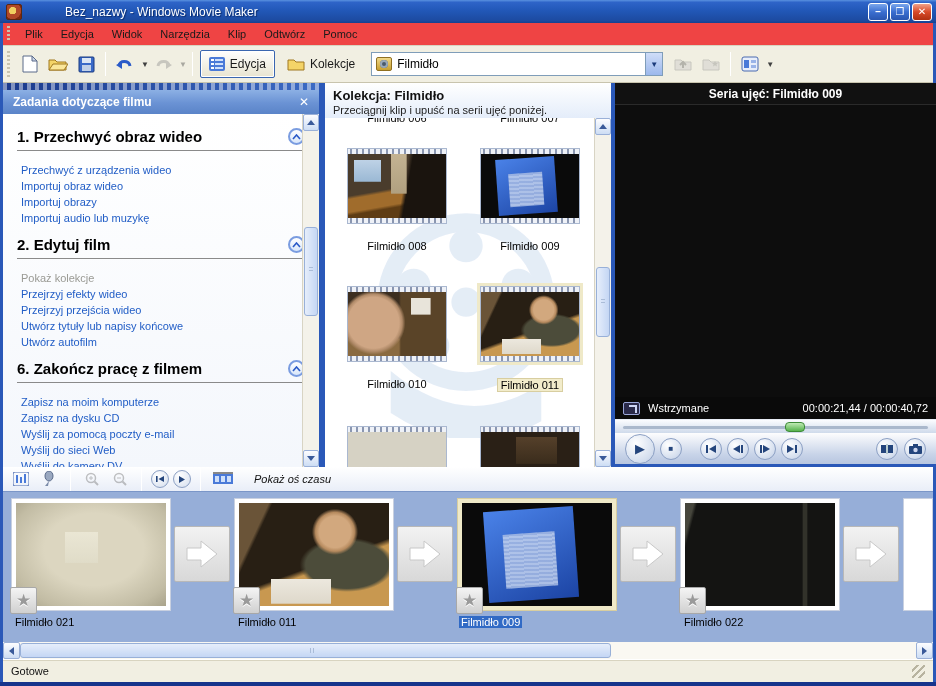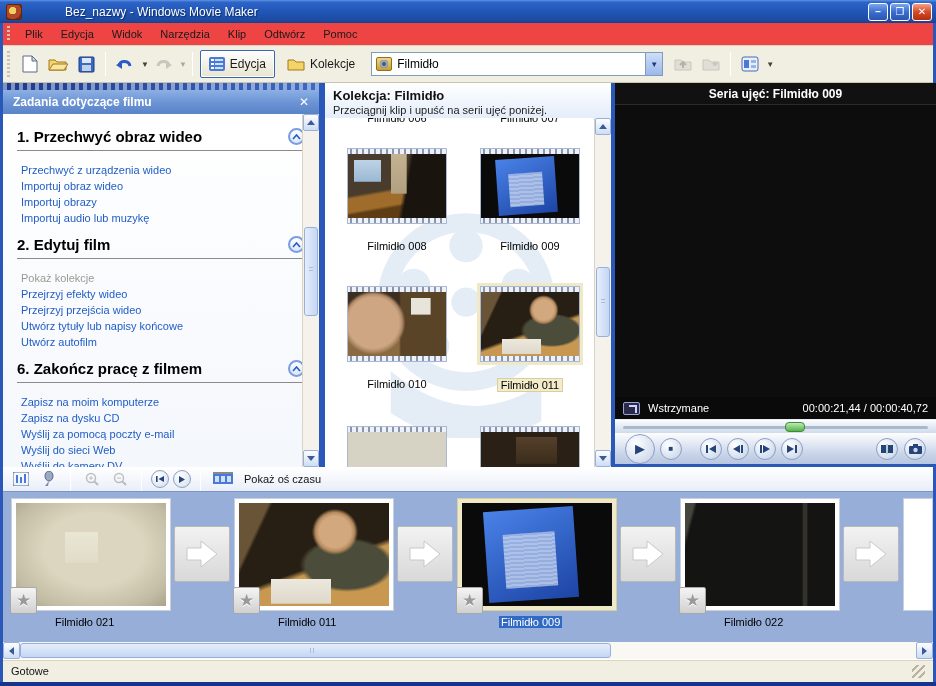--- a/index.html
+++ b/index.html
@@ -149,32 +149,32 @@
   .pbtn { border-radius:50%; background:radial-gradient(circle at 35% 30%, #ffffff, #d4deee 70%, #b8c6e0); border:1px solid #8ca0c4;
     display:flex; align-items:center; justify-content:center; color:#24457c; }
   .pbtn.play { width:30px; height:30px; font-size:13px; }
   .pbtn.small { width:22px; height:22px; font-size:8px; }
   .pbtn svg { display:block; }
   .pv-right { margin-left:auto; display:flex; gap:6px; }
 
   
   .sbtoolbar { position:absolute; left:3px; top:467px; width:930px; height:25px;
     background:linear-gradient(#ffffff,#e9eef8); border-bottom:1px solid #7a96c8; display:flex; align-items:center; padding:0 6px; gap:4px; }
-  .sbt-label { font-size:11px; color:#111; margin-left:4px; }
+  .sbt-label { font-size:11px; color:#111; margin-left:14px;font-style:italic; }
   .sbt-circle { width:18px; height:18px; border-radius:50%; border:1px solid #8ca0c4; background:radial-gradient(circle at 35% 30%, #fff, #d4deee); display:flex; align-items:center; justify-content:center; color:#24457c; }
 
   
   .storyboard { position:absolute; left:3px; top:492px; width:930px; height:150px; background:#96aed8; overflow:hidden; }
   .sb-clip { position:absolute; top:6px; width:160px; height:113px; background:#fff; border:1px solid #c8d0e0; padding:4px; }
   .sb-clip.selected { background:#efe9c8; border-color:#d8ceA0; }
   .sb-clip .scene { position:absolute; left:4px; top:4px; right:4px; bottom:4px; }
   .sb-star { position:absolute; left:-2px; bottom:-4px; width:27px; height:27px; background:linear-gradient(#f4f4f4,#d0d0d0);
     border:1px solid #a8a8a8; border-radius:2px; display:flex; align-items:center; justify-content:center;
     color:#9a9a9a; font-size:17px; text-shadow:0 1px 0 #fff; }
-  .sb-label { position:absolute; top:124px; width:160px; font-size:11px; color:#000;margin-left:40px; }
+  .sb-label { position:absolute; top:124px; width:160px; font-size:11px; color:#000; }
   .sb-label span { padding:0 2px; }
   .sb-label.selected span { background:#316ac5; color:#fff; }
   .sb-trans { position:absolute; top:34px; width:56px; height:56px; background:linear-gradient(#f2f2f2,#d8d8d8);
     border:1px solid #b8b8b8; border-radius:2px; display:flex; align-items:center; justify-content:center; }
   .sb-empty { position:absolute; top:6px; width:30px; height:113px; background:#fff; border:1px solid #c8d0e0; }
 
   
   .hscroll { position:absolute; left:3px; top:642px; width:930px; height:17px; background:#faf8f2; display:flex; }
   .harrow { width:17px; height:17px; background:linear-gradient(#fdfdff,#cdddf4); border:1px solid #9ab0d8; border-radius:2px; display:flex; align-items:center; justify-content:center; }
   .tri-left { width:0; height:0; border-top:4px solid transparent; border-bottom:4px solid transparent; border-right:5px solid #3a5a9a; }

